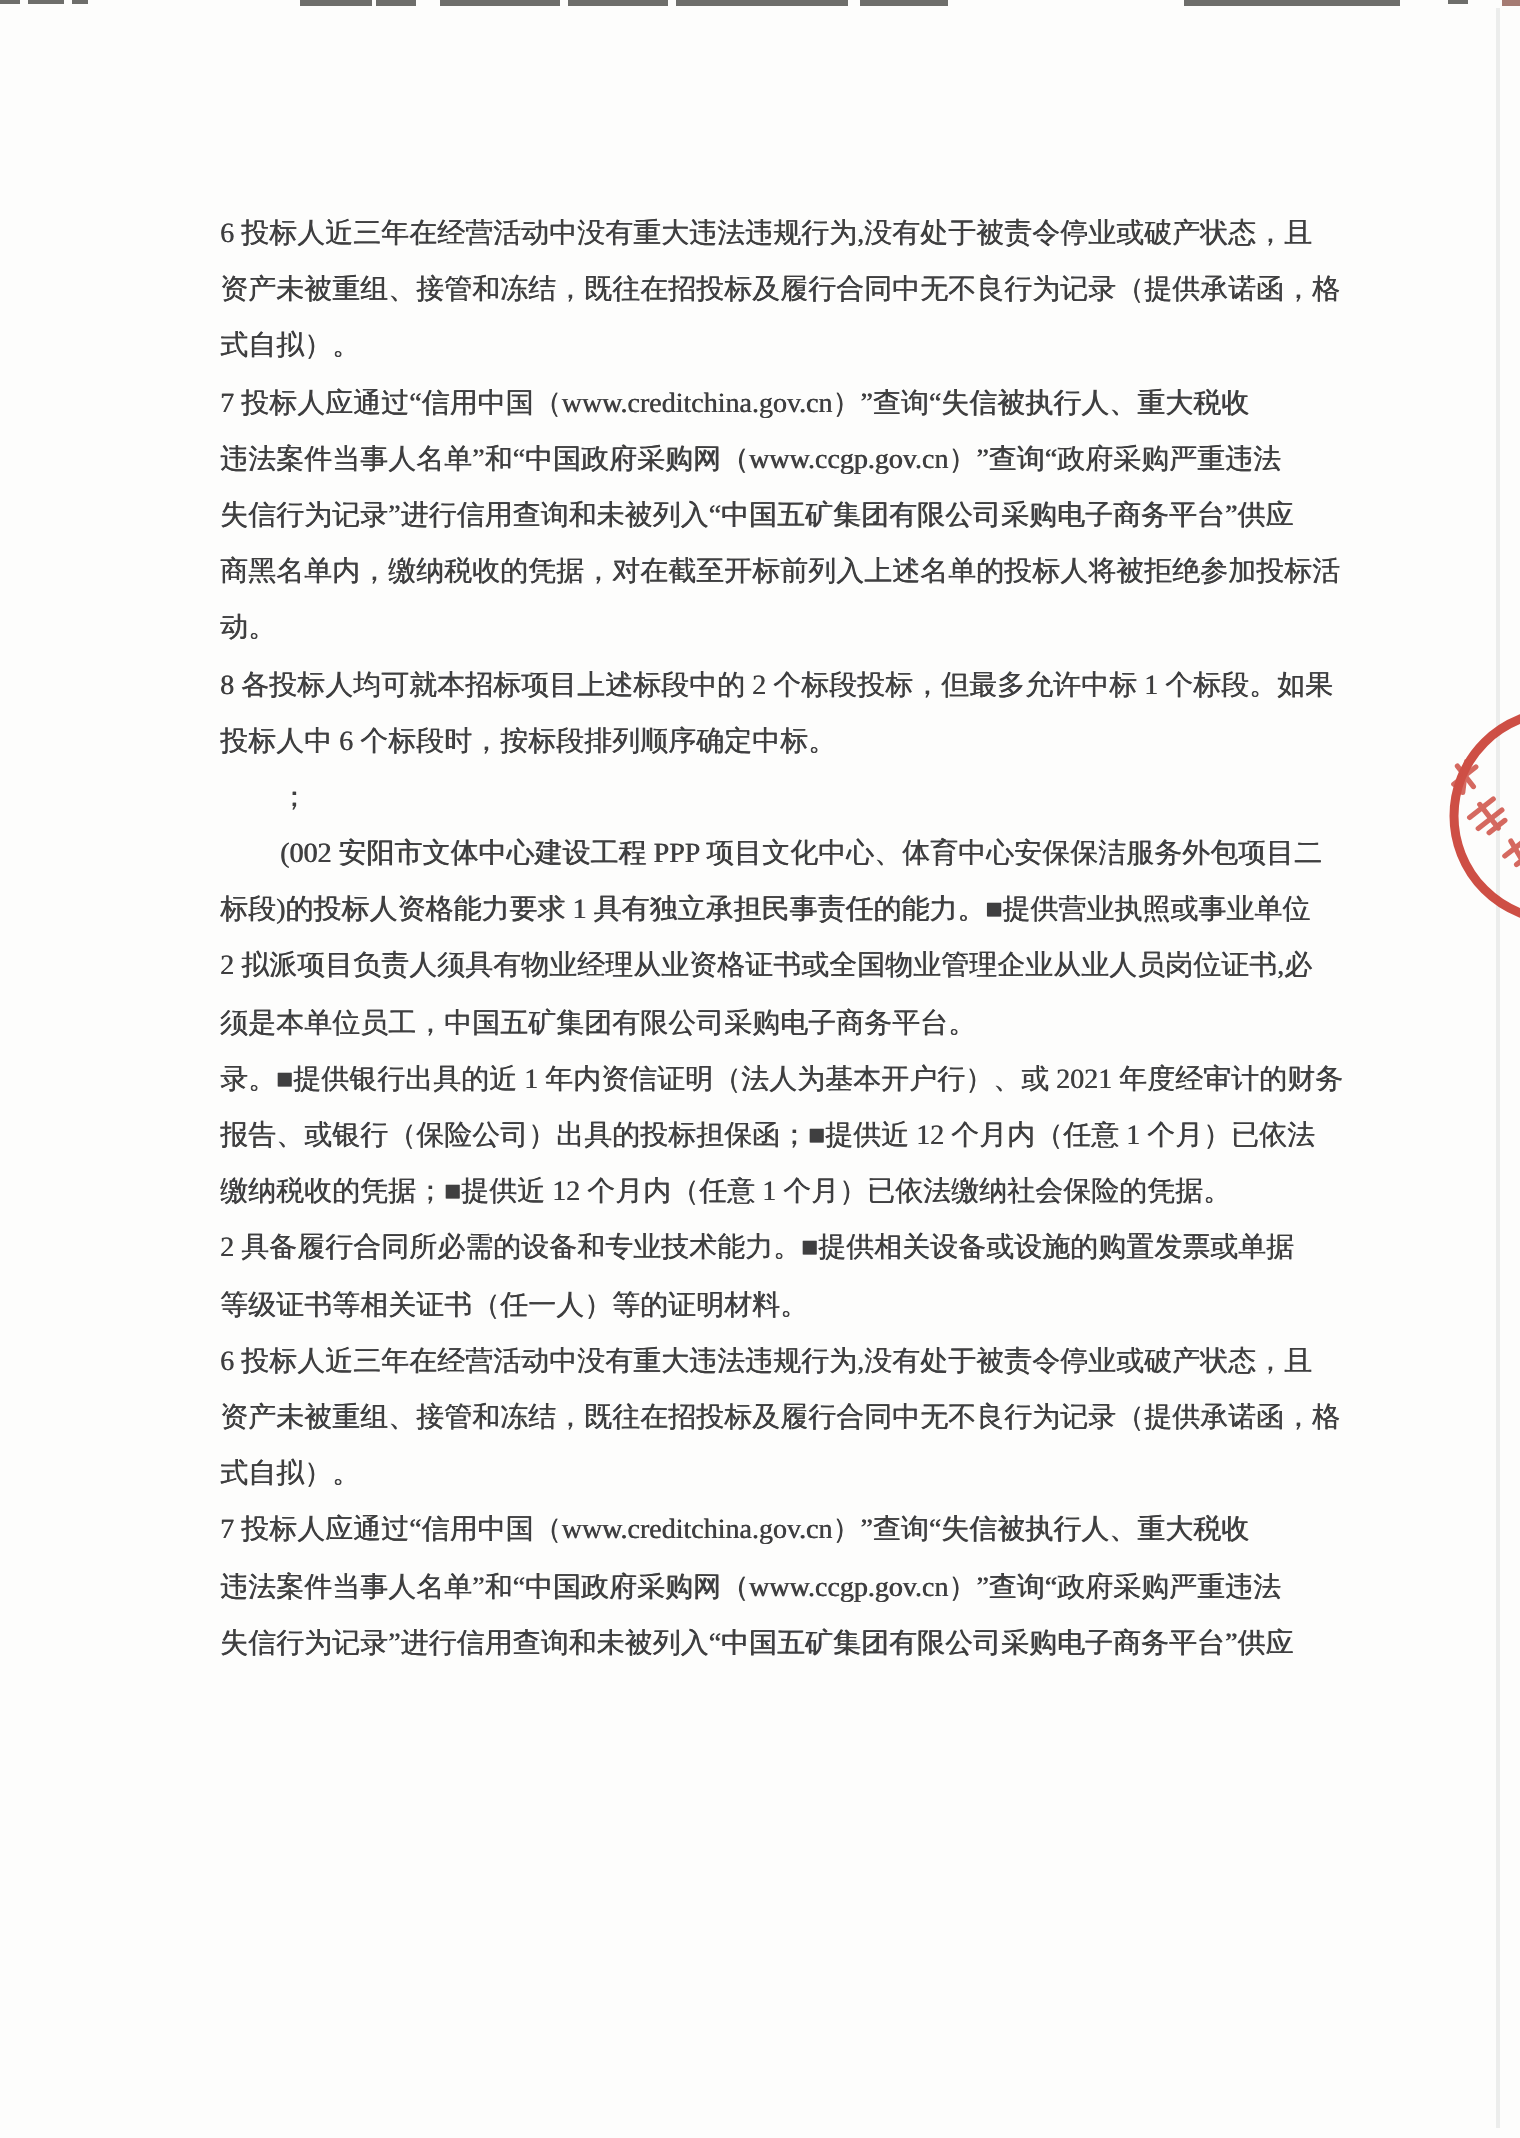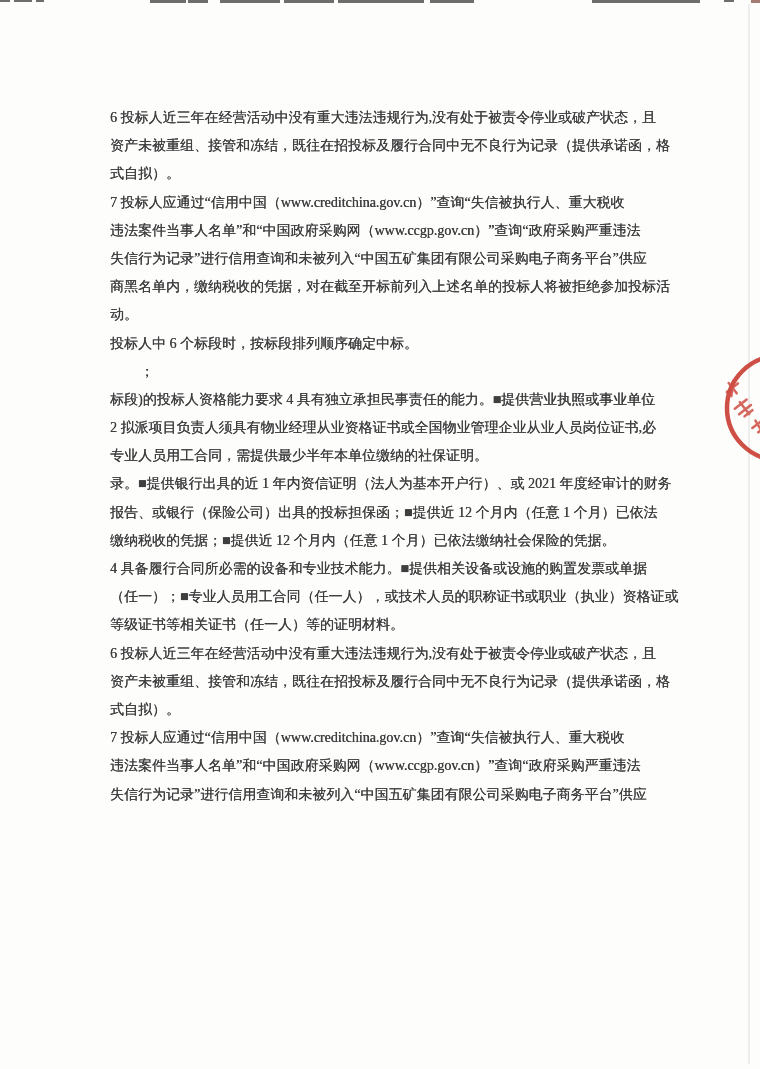--- a/index.html
+++ b/index.html
@@ -77,30 +77,31 @@
 
   <div class="textblock" id="textblock">
       <div class="line">6 投标人近三年在经营活动中没有重大违法违规行为,没有处于被责令停业或破产状态，且</div>
       <div class="line">资产未被重组、接管和冻结，既往在招投标及履行合同中无不良行为记录（提供承诺函，格</div>
       <div class="line">式自拟）。</div>
       <div class="line">7 投标人应通过“信用中国（www.creditchina.gov.cn）”查询“失信被执行人、重大税收</div>
       <div class="line">违法案件当事人名单”和“中国政府采购网（www.ccgp.gov.cn）”查询“政府采购严重违法</div>
       <div class="line">失信行为记录”进行信用查询和未被列入“中国五矿集团有限公司采购电子商务平台”供应</div>
       <div class="line">商黑名单内，缴纳税收的凭据，对在截至开标前列入上述名单的投标人将被拒绝参加投标活</div>
       <div class="line">动。</div>
+      <div class="line">8 各投标人均可就本招标项目上述标段中的 2 个标段投标，但最多允许中标 1 个标段。如果</div>
       <div class="line">投标人中 6 个标段时，按标段排列顺序确定中标。</div>
       <div class="line indent">；</div>
-      <div class="line">标段)的投标人资格能力要求 4 具有独立承担民事责任的能力。■提供营业执照或事业单位</div>
+      <div class="line indent">(002 安阳市文体中心建设工程 PPP 项目文化中心、体育中心安保保洁服务外包项目二</div>
+      <div class="line">标段)的投标人资格能力要求 1 具有独立承担民事责任的能力。■提供营业执照或事业单位</div>
       <div class="line">2 拟派项目负责人须具有物业经理从业资格证书或全国物业管理企业从业人员岗位证书,必</div>
-      <div class="line">专业人员用工合同，需提供最少半年本单位缴纳的社保证明。</div>
+      <div class="line">须是本单位员工，中国五矿集团有限公司采购电子商务平台。</div>
       <div class="line">录。■提供银行出具的近 1 年内资信证明（法人为基本开户行）、或 2021 年度经审计的财务</div>
       <div class="line">报告、或银行（保险公司）出具的投标担保函；■提供近 12 个月内（任意 1 个月）已依法</div>
       <div class="line">缴纳税收的凭据；■提供近 12 个月内（任意 1 个月）已依法缴纳社会保险的凭据。</div>
-      <div class="line">4 具备履行合同所必需的设备和专业技术能力。■提供相关设备或设施的购置发票或单据</div>
-      <div class="line">（任一）；■专业人员用工合同（任一人），或技术人员的职称证书或职业（执业）资格证或</div>
+      <div class="line">2 具备履行合同所必需的设备和专业技术能力。■提供相关设备或设施的购置发票或单据</div>
       <div class="line">等级证书等相关证书（任一人）等的证明材料。</div>
       <div class="line">6 投标人近三年在经营活动中没有重大违法违规行为,没有处于被责令停业或破产状态，且</div>
       <div class="line">资产未被重组、接管和冻结，既往在招投标及履行合同中无不良行为记录（提供承诺函，格</div>
       <div class="line">式自拟）。</div>
       <div class="line">7 投标人应通过“信用中国（www.creditchina.gov.cn）”查询“失信被执行人、重大税收</div>
       <div class="line">违法案件当事人名单”和“中国政府采购网（www.ccgp.gov.cn）”查询“政府采购严重违法</div>
       <div class="line">失信行为记录”进行信用查询和未被列入“中国五矿集团有限公司采购电子商务平台”供应</div>
     </div>
 
   <div class="stamp">

